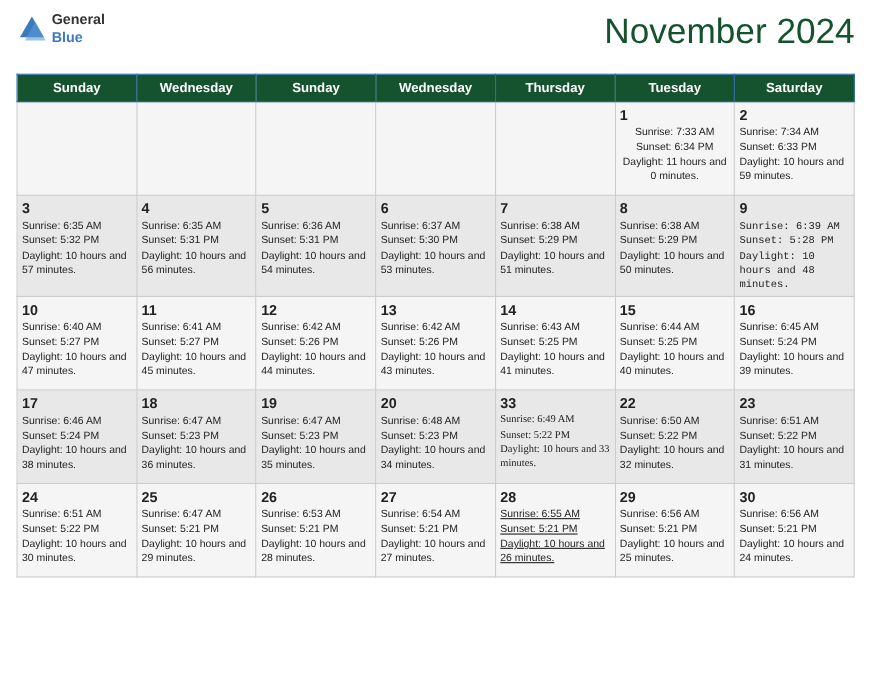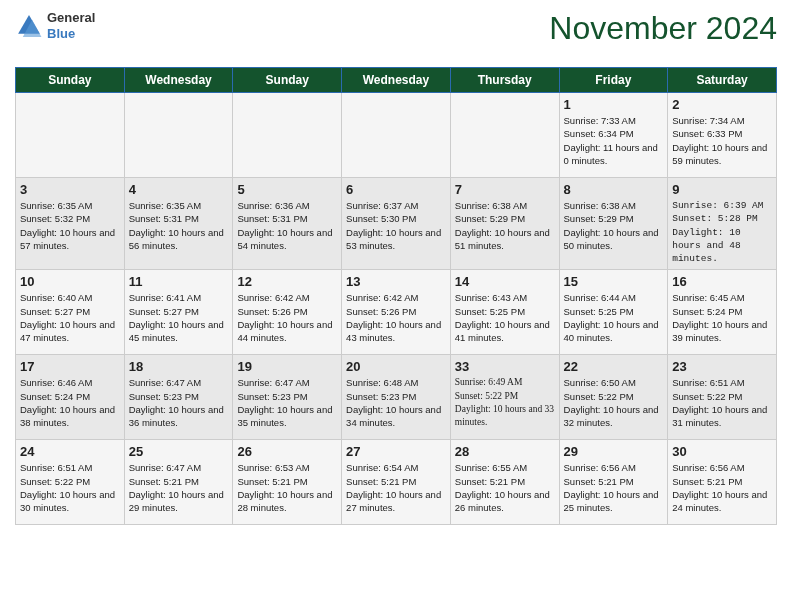--- a/index.html
+++ b/index.html
@@ -102,34 +102,34 @@
 </div>
 
 <table>
   <thead>
     <tr>
     <th>Sunday</th>
         <th>Wednesday</th>
         <th>Sunday</th>
         <th>Wednesday</th>
         <th>Thursday</th>
-        <th>Friday</th>
+        <th>Tuesday</th>
         <th>Saturday</th>
       </tr>
   </thead>
   <tbody id="calendar-body">
   <tr>
         <td></td>
         <td></td>
         <td></td>
         <td></td>
         <td></td>
         <td>
           <span class="day-number">1</span>
-          <div class="day-info" style="white-space: pre-line;">Sunrise: 7:33 AM
+          <div class="day-info" style="white-space: pre-line; text-align: center;">Sunrise: 7:33 AM
 Sunset: 6:34 PM
 Daylight: 11 hours and 0 minutes.</div>
         </td>
         <td>
           <span class="day-number">2</span>
           <div class="day-info" style="white-space: pre-line;">Sunrise: 7:34 AM
 Sunset: 6:33 PM
 Daylight: 10 hours and 59 minutes.</div>
         </td>
       </tr>
@@ -285,21 +285,21 @@
 Daylight: 10 hours and 28 minutes.</div>
         </td>
         <td>
           <span class="day-number">27</span>
           <div class="day-info" style="white-space: pre-line;">Sunrise: 6:54 AM
 Sunset: 5:21 PM
 Daylight: 10 hours and 27 minutes.</div>
         </td>
         <td>
           <span class="day-number">28</span>
-          <div class="day-info" style="white-space: pre-line;">Sunrise: 6:55 AM
+          <div class="day-info" style="white-space: pre-line; text-decoration: underline;">Sunrise: 6:55 AM
 Sunset: 5:21 PM
 Daylight: 10 hours and 26 minutes.</div>
         </td>
         <td>
           <span class="day-number">29</span>
           <div class="day-info" style="white-space: pre-line;">Sunrise: 6:56 AM
 Sunset: 5:21 PM
 Daylight: 10 hours and 25 minutes.</div>
         </td>
         <td>

